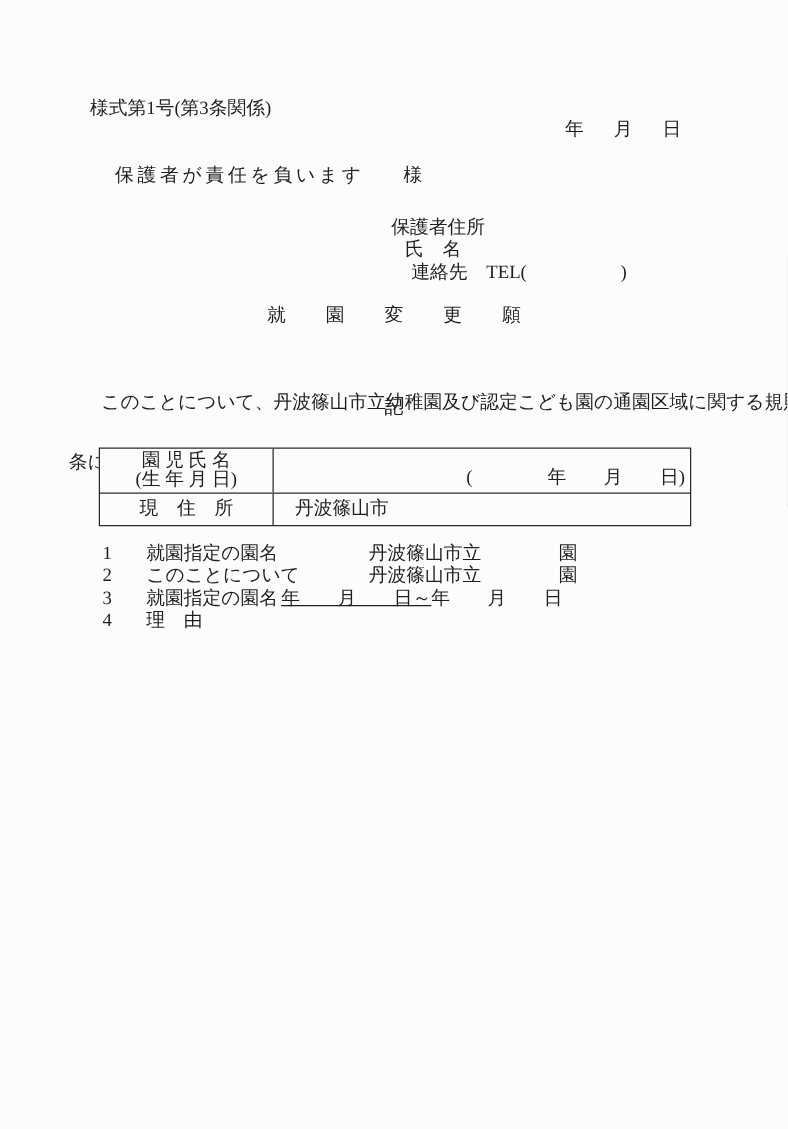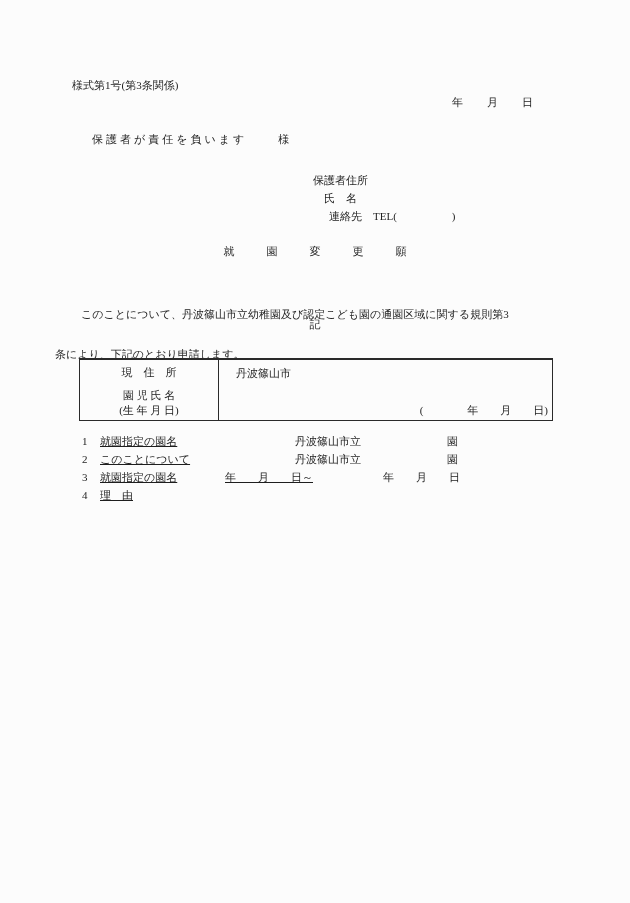--- a/index.html
+++ b/index.html
@@ -3,21 +3,21 @@
 <meta charset="utf-8">
 <style>
   html,body { margin:0; padding:0; background:#e8e8e8; }
   .page {
     position:relative;
     width:630px; height:903px;
     margin:0 auto;
     background:#fcfcfc;
     color:#1e1e1e;
     font-family:"Liberation Serif","DejaVu Serif",serif;
-    font-size:11px;
+    font-size:15px;
     overflow:hidden;
   }
   .abs { position:absolute; line-height:1; white-space:pre; }
 
   
   .form-number { left:72px; top:80px; }
   .date-line { left:452px; top:97px; display:flex; gap:24px; }
   .recipient { left:92px; top:134px; display:flex; align-items:flex-end; }
   .recipient .r-name { letter-spacing:3px; }
   .recipient .r-honorific { margin-left:31px; }
@@ -47,25 +47,25 @@
     line-height:15px; white-space:pre;
   }
   .t-value { flex:1; position:relative; }
   .t-date-note { position:absolute; right:4px; bottom:4px; line-height:1; white-space:pre; }
   .t-city { position:absolute; left:17px; top:50%; transform:translateY(-50%); line-height:1; white-space:pre; }
 
   
   .item-row { position:absolute; left:0; width:630px; height:14px; }
   .item-row span { position:absolute; line-height:1; white-space:pre; }
   .i-no    { left:82px; }
-  .i-label { left:100px;text-decoration:underline; }
+  .i-label { left:117px; }
   .i-prefix{ left:255px;margin-left:40px; }
   .i-suffix{ left:447px; }
   .i-from  { left:225px;text-decoration:underline; }
-  .i-to    { left:383px; }
+  .i-to    { left:345px; }
 
   
   .footer-note { left:88px; top:622px; }
 </style>
 </head>
 <body>
 
 <div class="page">
 
   <div class="abs form-number">様式第1号(第3条関係)</div>
@@ -93,35 +93,35 @@
     <span>願</span>
   </div>
 
   <div class="abs paragraph">
     <div class="p-line indent">このことについて、丹波篠山市立幼稚園及び認定こども園の通園区域に関する規則第3</div>
     <div class="p-line">条により、下記のとおり申請します。</div>
   </div>
   <div class="abs ki-mark">記</div>
 
   <div class="doc-table">
-    <div class="t-row row2">
-      <div class="t-label">
-        <span>現　住　所</span>
-      </div>
-      <div class="t-value">
-        <span class="t-city">丹波篠山市</span>
-      </div>
-    </div>
     <div class="t-row row1">
       <div class="t-label">
         <span>園 児 氏 名</span>
         <span>(生 年 月 日)</span>
       </div>
       <div class="t-value">
         <span class="t-date-note">(　　　　年　　月　　日)</span>
+      </div>
+    </div>
+    <div class="t-row row2">
+      <div class="t-label">
+        <span>現　住　所</span>
+      </div>
+      <div class="t-value">
+        <span class="t-city">丹波篠山市</span>
       </div>
     </div>
   </div>
 
   <div class="item-row" style="top:436px;">
     <span class="i-no">1</span>
     <span class="i-label">就園指定の園名</span>
     <span class="i-prefix">丹波篠山市立</span>
     <span class="i-suffix">園</span>
   </div>

